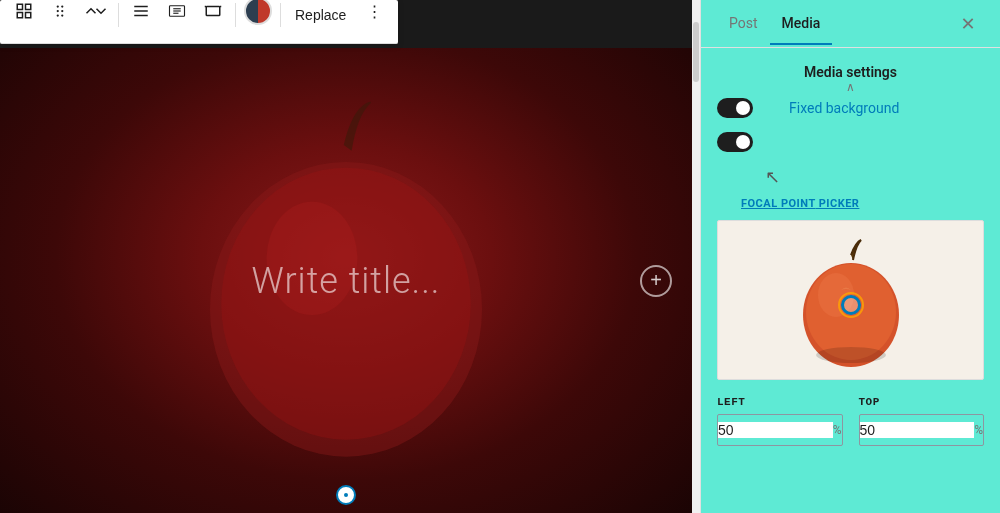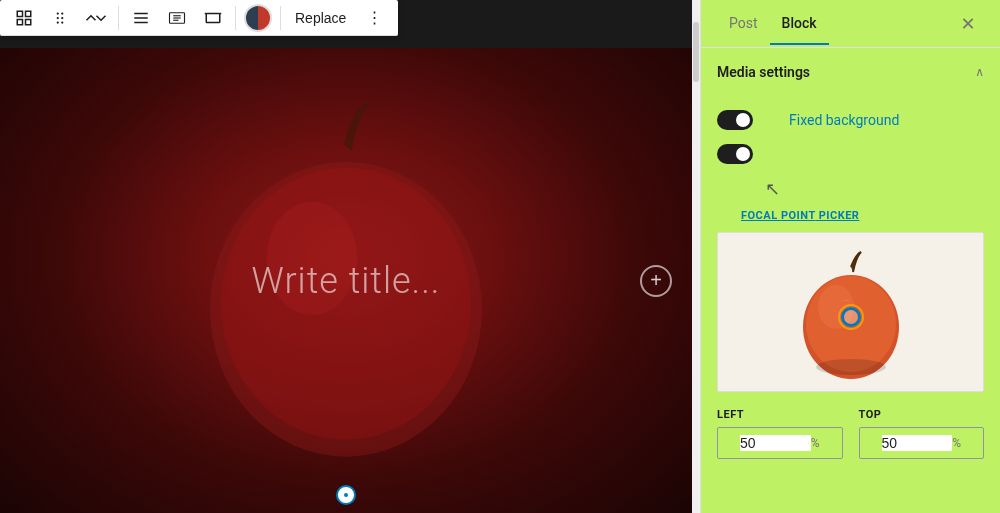--- a/index.html
+++ b/index.html
@@ -17,24 +17,24 @@
       flex: 1;
       display: flex;
       flex-direction: column;
       background: #1a1a1a;
       position: relative;
     }
 
     .toolbar {
       background: #fff;
       border-bottom: 1px solid #ddd;
-      height: 36px;
-      display: flex;
-      align-items: center;
-      padding: 0 8px;
+      height: 44px;
+      display: flex;
+      align-items: flex-end;
+      padding: 16px 8px;
       gap: 4px;
       position: absolute;
       top: 0;
       left: 0;
       z-index: 10;
       border-radius: 2px;
       box-shadow: 0 2px 6px rgba(0,0,0,0.15);
     }
 
     .toolbar-btn {
@@ -160,21 +160,21 @@
       width: 6px;
       height: 60px;
       background: #ccc;
       border-radius: 3px;
       margin-top: 20px;
     }
 
     
     .right-panel {
       width: 300px;
-      background: #bef264;
+      background: #5eead4;
       border-left: 1px solid #e0e0e0;
       display: flex;
       flex-direction: column;
     }
 
     .panel-tabs {
       display: flex;
       align-items: center;
       border-bottom: 1px solid #e0e0e0;
       padding: 0 16px;
@@ -213,21 +213,22 @@
     .panel-content {
       padding: 16px;
       overflow-y: auto;
       flex: 1;
     }
 
     .section-header {
       display: flex;
       align-items: center;
       justify-content: space-between;
-      margin-bottom: 30px;
+      margin-bottom: 4px;
+      flex-direction: column;
     }
 
     .section-title {
       font-size: 14px;
       font-weight: 600;
       color: #1e1e1e;
     }
 
     .chevron-up {
       font-size: 12px;
@@ -344,28 +345,29 @@
     .coord-group {
       flex: 1;
     }
 
     .coord-label {
       font-size: 11px;
       font-weight: 700;
       letter-spacing: 0.5px;
       color: #1e1e1e;
       margin-bottom: 6px;
+      font-family: Liberation Mono, monospace;
     }
 
     .coord-input-wrap {
       display: flex;
       align-items: center;
       border: 1px solid #8d96a0;
       border-radius: 2px;
-      padding: 0 22px;
+      padding: 0 0;
       height: 32px;
     }
 
     .coord-input {
       border: none;
       outline: none;
       font-size: 14px;
       flex: 1;
       color: #1e1e1e;
       width: 100%;
@@ -464,21 +466,21 @@
   </div>
 </div>
 
 <div class="scrollbar">
   <div class="scrollbar-thumb"></div>
 </div>
 
 <div class="right-panel">
   <div class="panel-tabs">
     <a class="panel-tab">Post</a>
-    <a class="panel-tab active">Block</a>
+    <a class="panel-tab active">Media</a>
     <button class="panel-close">✕</button>
   </div>
 
   <div class="panel-content">
     <div class="section-header">
       <span class="section-title">Media settings</span>
       <span class="chevron-up">∧</span>
     </div>
 
     <div class="toggle-row">

